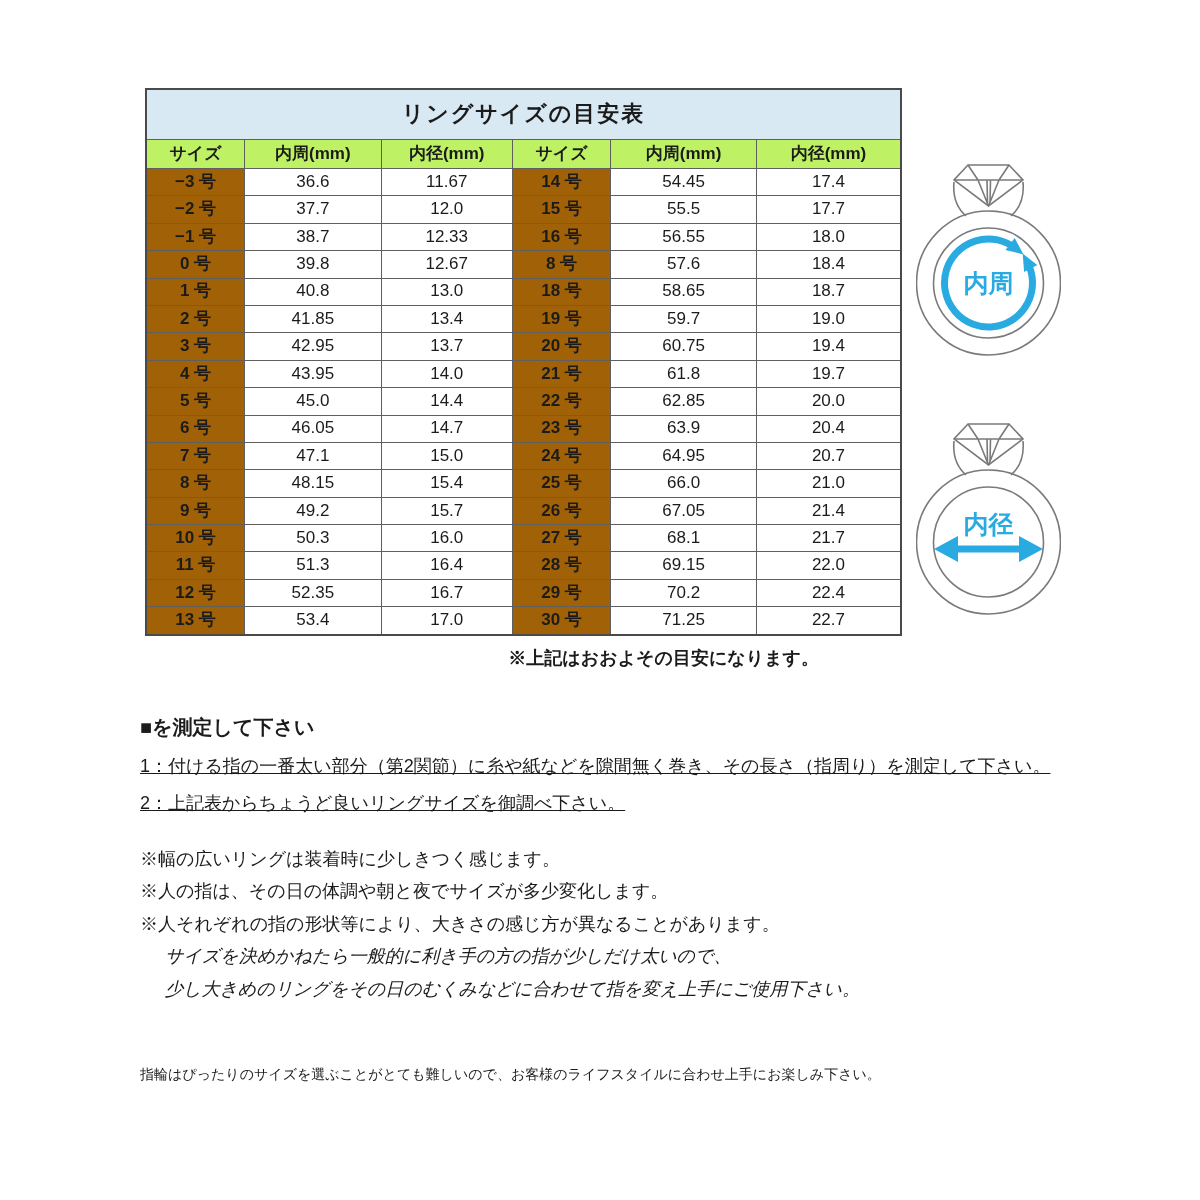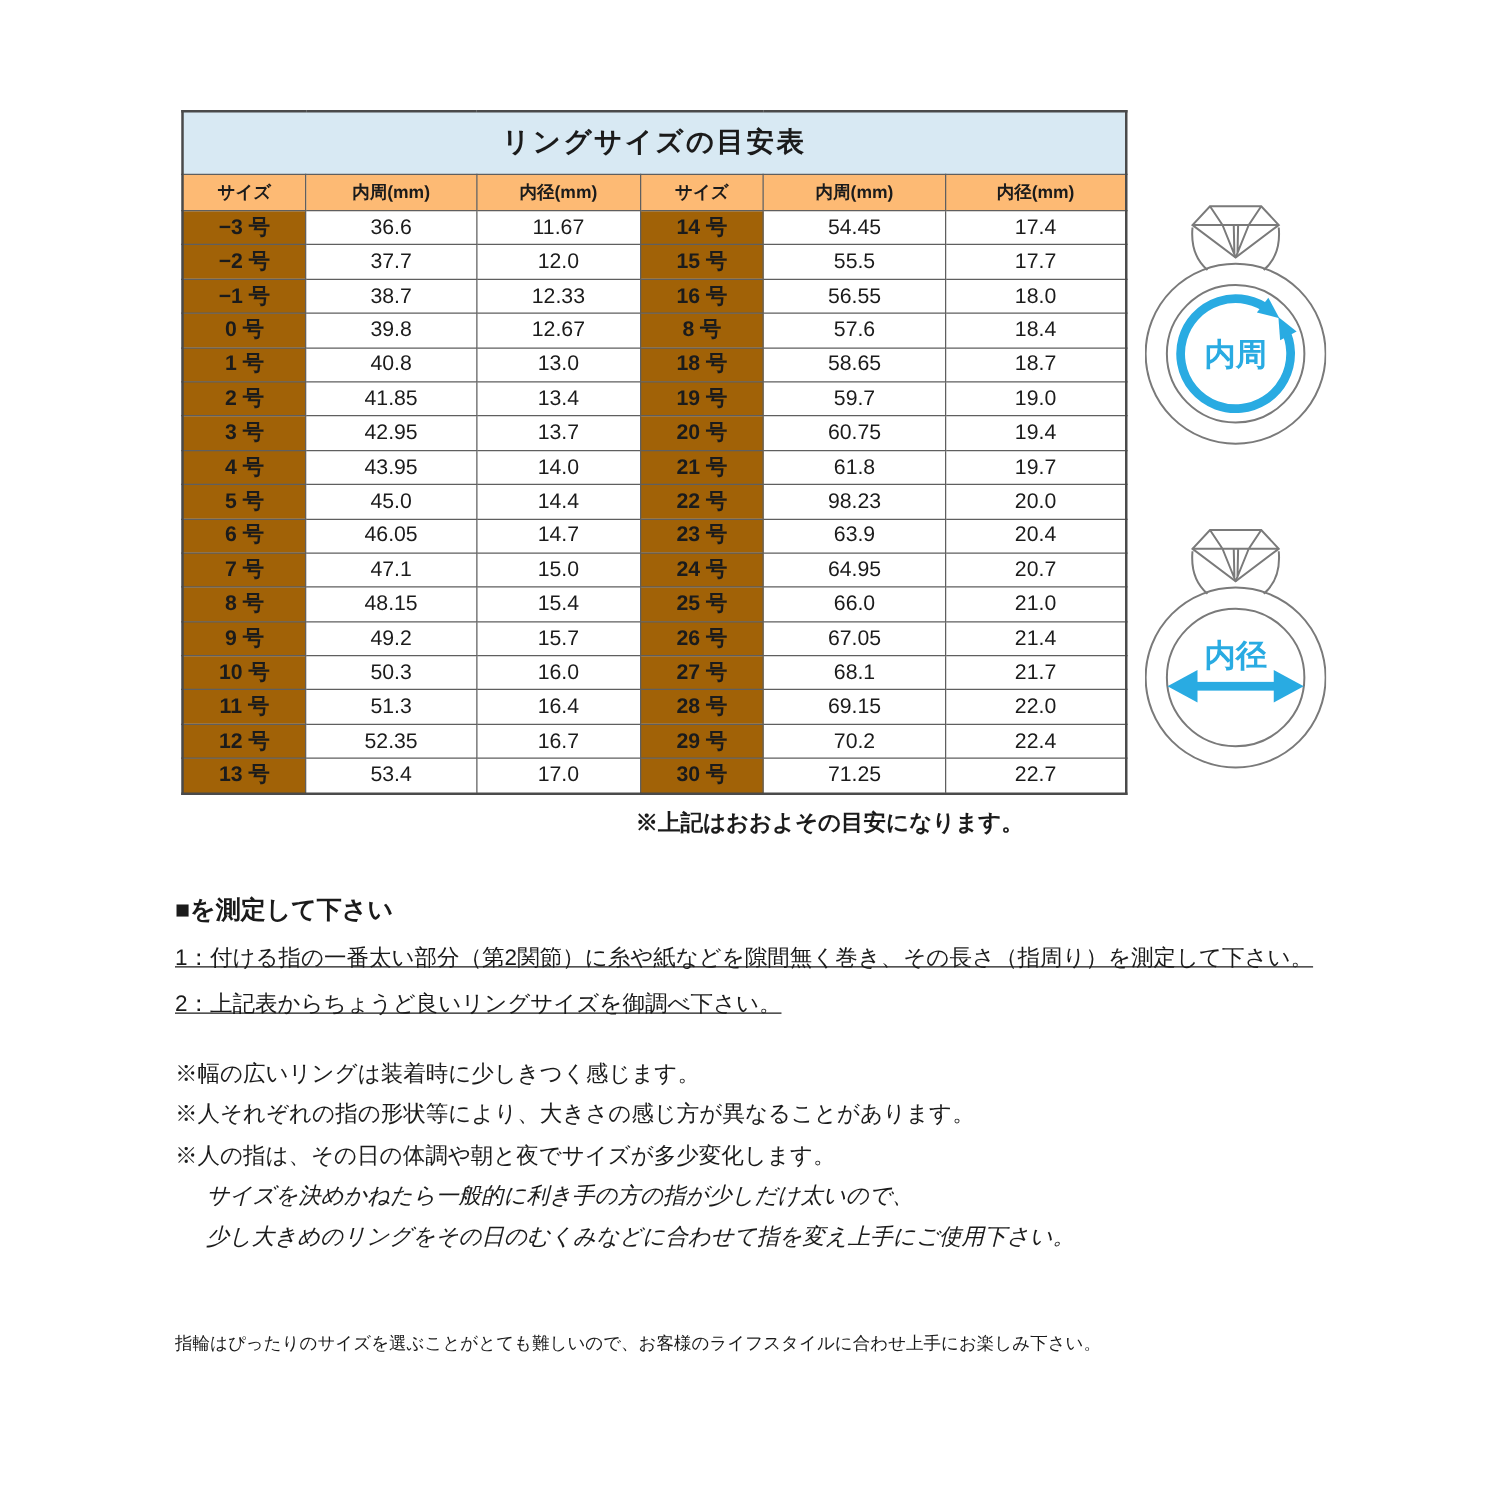--- a/index.html
+++ b/index.html
@@ -6,21 +6,21 @@
   .page{position:relative;width:1200px;height:1200px;background:#ffffff;overflow:hidden;
         font-family:"Liberation Sans",sans-serif;color:#1b1b1b;}
 
   
   .size-table-wrap{position:absolute;left:145px;top:88px;width:757px;}
   table.size-table{width:100%;border-collapse:collapse;table-layout:fixed;
         border:2px solid #4a4a4a;}
   .size-table th,.size-table td{border:1px solid #5f5f5f;text-align:center;
         vertical-align:middle;padding:0;line-height:1.1;}
   .title-row th{background:#d8e9f3;height:49px;font-size:22px;font-weight:bold;letter-spacing:2px;}
-  .header-row th{background:#fdba74;height:28px;font-size:14px;font-weight:bold;}
+  .header-row th{background:#bef264;height:28px;font-size:17px;font-weight:bold;}
   .size-table tbody td{background:#ffffff;height:26.4px;font-size:17px;}
   .size-table tbody td.size-col{background:#a16207;font-weight:bold;}
 
   .table-note{position:absolute;top:646px;right:381px;font-size:18px;font-weight:bold;}
 
   
   .howto-heading{position:absolute;left:140px;top:714px;font-size:20px;font-weight:bold;}
   .howto-steps{position:absolute;left:140px;top:748px;font-size:18px;line-height:37px;text-decoration:underline;}
   .notes{position:absolute;left:140px;top:843px;font-size:18px;line-height:32.4px;}
   .notes .indent{padding-left:25px;font-style:italic;}
@@ -123,21 +123,21 @@
             <td>14.0</td>
             <td class="size-col">21 号</td>
             <td>61.8</td>
             <td>19.7</td>
           </tr>
           <tr>
             <td class="size-col">5 号</td>
             <td>45.0</td>
             <td>14.4</td>
             <td class="size-col">22 号</td>
-            <td>98.23</td>
+            <td>62.85</td>
             <td>20.0</td>
           </tr>
           <tr>
             <td class="size-col">6 号</td>
             <td>46.05</td>
             <td>14.7</td>
             <td class="size-col">23 号</td>
             <td>63.9</td>
             <td>20.4</td>
           </tr>
@@ -238,21 +238,21 @@
   </svg>
 
   <div class="howto-heading">■を測定して下さい</div>
   <div class="howto-steps">
     <div>1：付ける指の一番太い部分（第2関節）に糸や紙などを隙間無く巻き、その長さ（指周り）を測定して下さい。</div>
     <div>2：上記表からちょうど良いリングサイズを御調べ下さい。</div>
   </div>
 
   <div class="notes">
     <div>※幅の広いリングは装着時に少しきつく感じます。</div>
+    <div>※人の指は、その日の体調や朝と夜でサイズが多少変化します。</div>
     <div>※人それぞれの指の形状等により、大きさの感じ方が異なることがあります。</div>
-    <div>※人の指は、その日の体調や朝と夜でサイズが多少変化します。</div>
     <div class="indent">サイズを決めかねたら一般的に利き手の方の指が少しだけ太いので、</div>
     <div class="indent">少し大きめのリングをその日のむくみなどに合わせて指を変え上手にご使用下さい。</div>
   </div>
 
   <div class="footer-line">指輪はぴったりのサイズを選ぶことがとても難しいので、お客様のライフスタイルに合わせ上手にお楽しみ下さい。</div>
 
 </div>
 
 </body></html>

